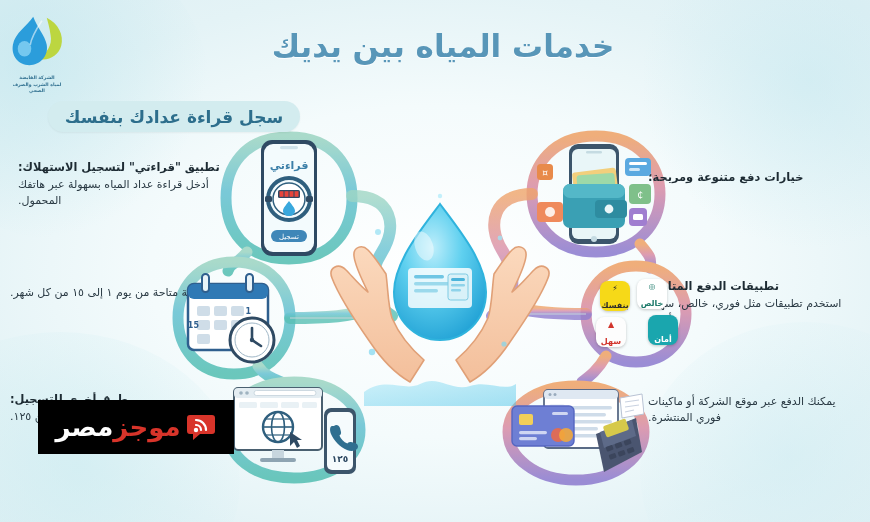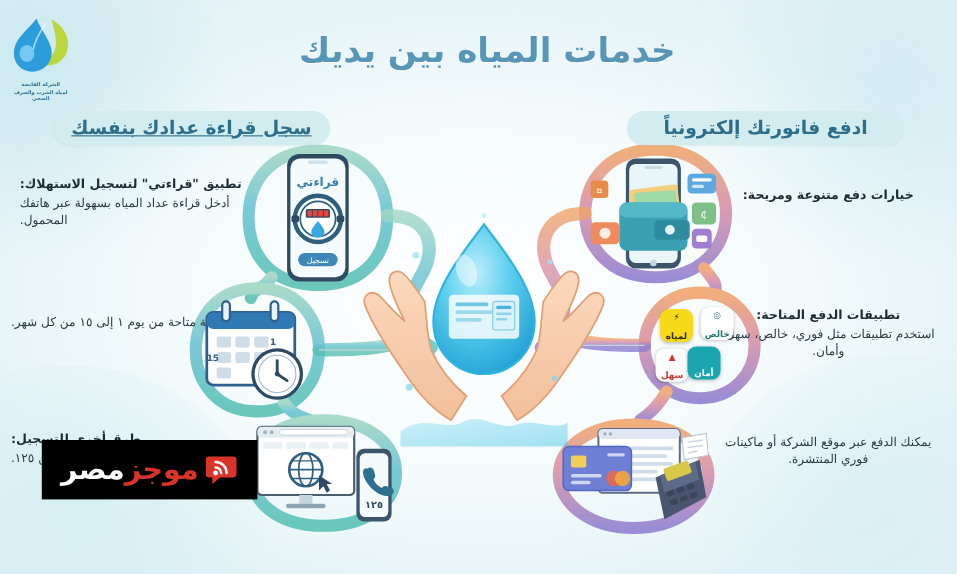--- a/index.html
+++ b/index.html
@@ -50,34 +50,34 @@
   }
 
   
   .banner {
     position: absolute; top: 101px; height: 31px;
     background: #d3ecef; border-radius: 16px;
     display: flex; align-items: center; justify-content: center;
     font-size: 17px; font-weight: 700; color: #2d6e8c;
     box-shadow: 0 1px 2px rgba(0,0,0,.05);
   }
-  .banner-left  { left: 48px;  width: 252px; text-decoration: underline; }
+  .banner-left  { left: 48px;  width: 252px; }
   .banner-right { right: 48px; width: 252px; }
 
   
   .tblock { position: absolute; width: 210px; }
   .tblock .head {
     font-size: 11.4px; font-weight: 700; color: #1d2b33; line-height: 1.35;
     margin-bottom: 2px;
   }
   .tblock .body {
     font-size: 11px; color: #2a3a44; line-height: 1.45;
   }
   .t-left  { text-align: left;  }
-  .t-right { text-align: center; }
+  .t-right { text-align: left; }
 
   .L1 { left: 18px;  top: 160px; }
   .L2 { left: 10px;  top: 285px; }
   .L3 { left: 10px;  top: 392px; }
   .R1 { right: 12px; top: 170px; }
   .R2 { right: 12px; top: 279px; }
   .R3 { right: 12px; top: 394px; }
 
   
   .paths { position: absolute; inset: 0; }
@@ -99,21 +99,21 @@
   
   .apptile {
     position: absolute; width: 30px; height: 30px; border-radius: 8px;
     display: flex; align-items: flex-end; justify-content: center;
     font-size: 8px; font-weight: 700; padding-bottom: 1.5px;
     box-shadow: 0 1px 3px rgba(0,0,0,.22);
   }
   .tile-fawry  { left: 600px; top: 281px; background: #f6d918; color: #2b2b2b; }
   .tile-khales { left: 637px; top: 279px; background: #ffffff; color: #1d7a6a; }
   .tile-sahl   { left: 596px; top: 317px; background: #fdfdfd; color: #d2352c; }
-  .tile-aman   { left: 625px; top: 315px; background: #1aa6ae; color: #ffffff; }
+  .tile-aman   { left: 648px; top: 315px; background: #1aa6ae; color: #ffffff; }
   .apptile .glyph { position: absolute; top: 3px; left: 50%; transform: translateX(-50%); }
 
   
   .watermark {
     position: absolute; left: 38px; top: 400px; width: 196px; height: 54px;
     background: #000; display: flex; align-items: center; justify-content: center;
     gap: 6px; padding: 12px 8px;
   }
   .wm-text { font-size: 26px; font-weight: 700; color: #ffffff; letter-spacing: -.5px; }
   .wm-text .accent { color: #d8342a; }
@@ -251,21 +251,20 @@
       <ellipse cx="15" cy="38" rx="7" ry="8" fill="#8fd7f5" opacity=".75"></ellipse>
       <path d="M33,9 C27,18 22,26 21,34" fill="none" stroke="#ffffff" stroke-width="1.6" opacity=".55"></path>
     </svg>
     <div class="logo-txt no-sel">الشركة القابضة</div>
     <div class="logo-txt no-sel">لمياه الشرب والصرف الصحي</div>
   </div>
 
   <div class="title">خدمات المياه بين يديك</div>
 
   <div class="banner banner-left">سجل قراءة عدادك بنفسك</div>
-  <div class="banner banner-right">ادفع فاتورتك إلكترونياً</div>
 
   <div class="tblock L1 t-left">
     <div class="head">تطبيق "قراءتي" لتسجيل الاستهلاك:</div>
     <div class="body">أدخل قراءة عداد المياه بسهولة عبر هاتفك المحمول.</div>
   </div>
 
   <div class="tblock L2 t-left">
     <div class="body">الخدمة متاحة من يوم ١ إلى ١٥ من كل شهر.</div>
   </div>
 
@@ -398,21 +397,21 @@
       <rect x="100" y="74" width="10" height="6" rx="1.5" fill="#ffffff"></rect>
       <rect x="4" y="62" width="26" height="20" rx="4" fill="#ef8a5c"></rect>
       <circle cx="17" cy="72" r="5" fill="#ffffff" opacity=".85"></circle>
     </svg>
   </div>
 
   <div class="node n-apps"></div>
 
   <div class="apptile tile-fawry">
     <span class="glyph">⚡</span>
-    <span>لمياه</span>
+    <span>بنفسك</span>
   </div>
   <div class="apptile tile-khales">
     <span class="glyph">◎</span>
     <span>خالص</span>
   </div>
   <div class="apptile tile-sahl">
     <span class="glyph">▲</span>
     <span>سهل</span>
   </div>
   <div class="apptile tile-aman">

